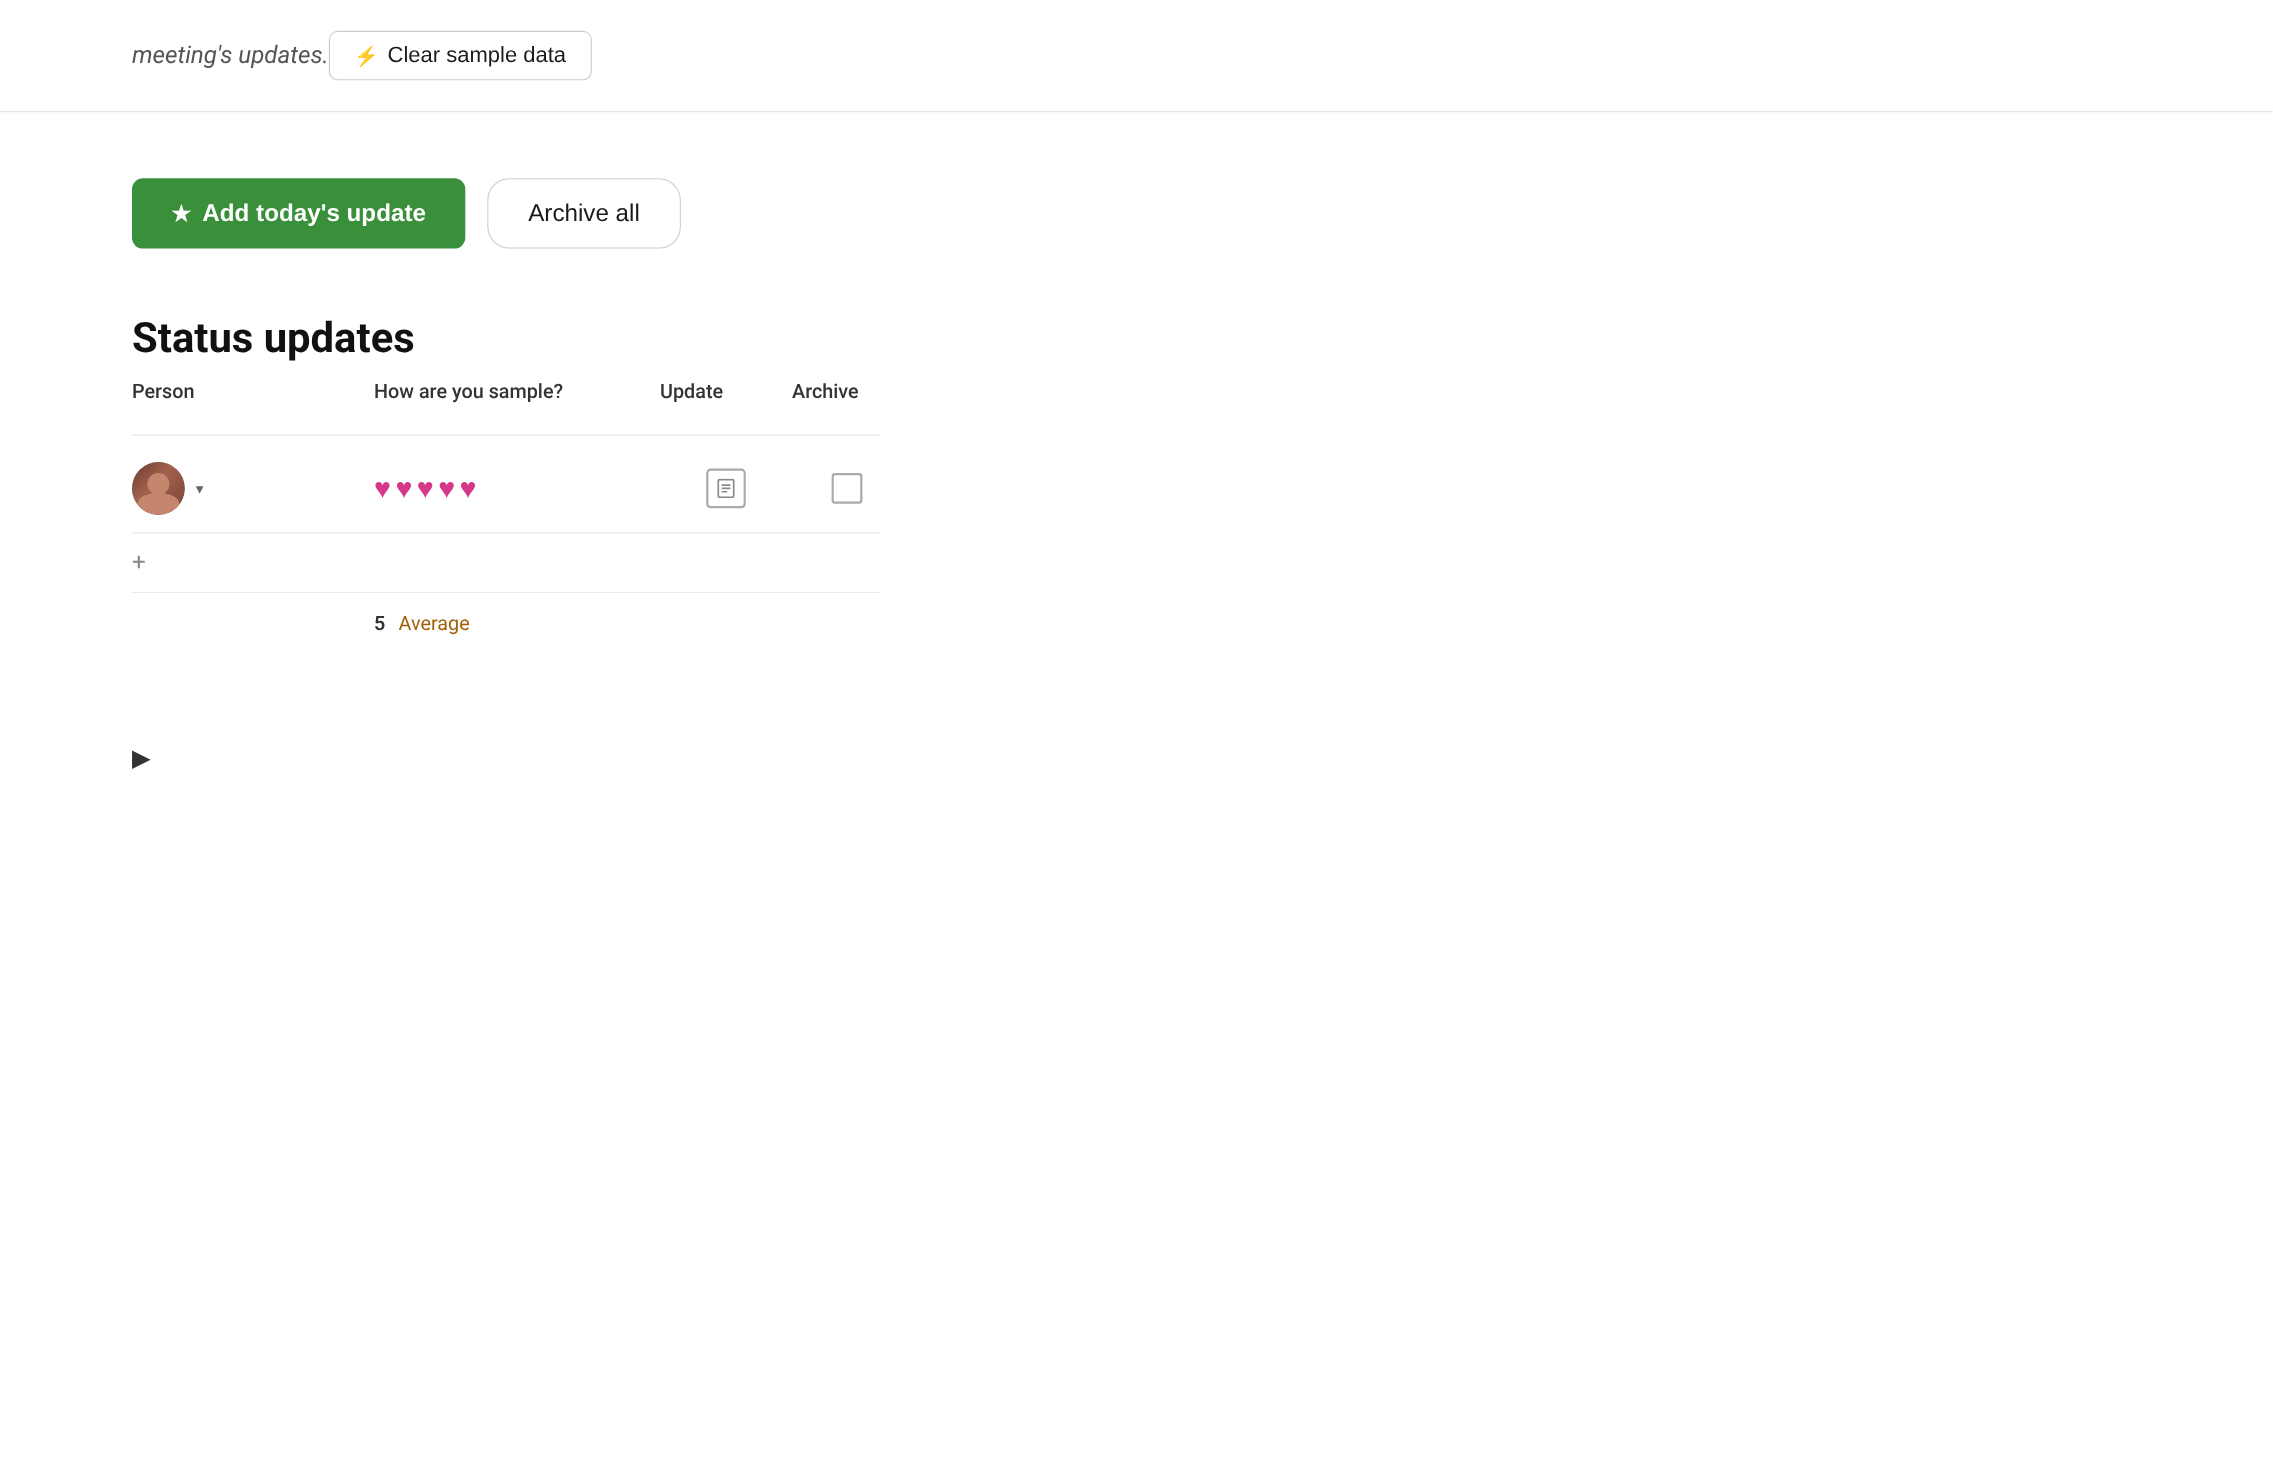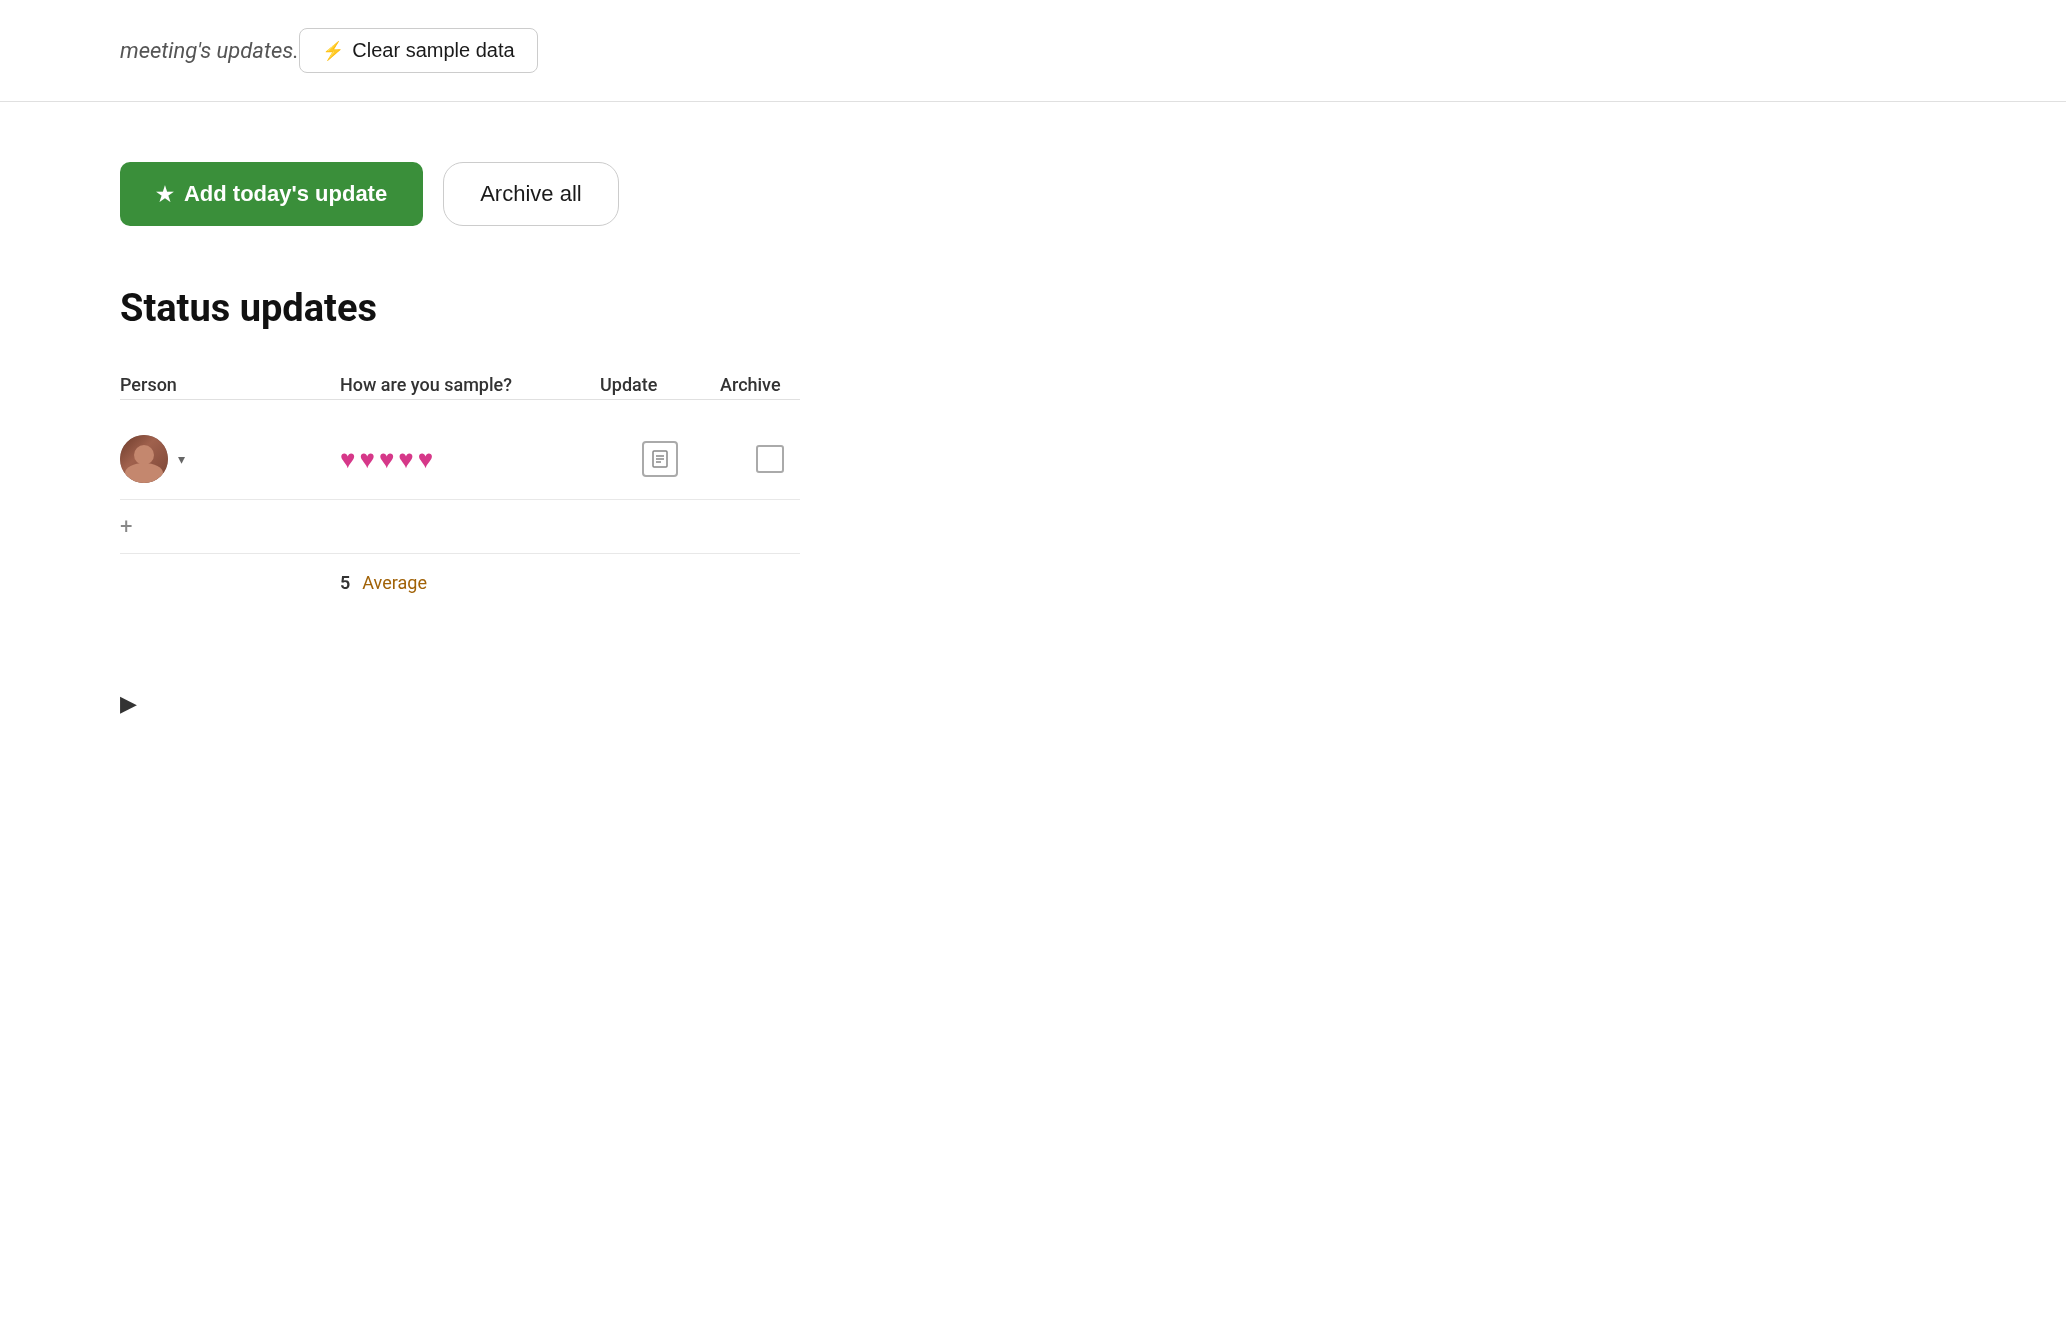--- a/index.html
+++ b/index.html
@@ -85,34 +85,34 @@
       background: #fff;
       font-size: 22px;
       font-weight: 500;
       cursor: pointer;
       color: #1a1a1a;
     }
 
     .section-title {
       font-size: 38px;
       font-weight: 700;
-      margin-bottom: 44px;
+      margin-bottom: 16px;
       color: #111;
     }
 
     .table-container {
       width: 680px;
     }
 
     .table-header {
       display: grid;
       grid-template-columns: 220px 260px 120px 100px;
-      padding-bottom: 4px;
+      padding-bottom: 28px;
       border-bottom: 1.5px solid #e0e0e0;
-      margin-bottom: 19px;
+      margin-bottom: 8px;
     }
 
     .table-header-cell {
       font-size: 18px;
       font-weight: 500;
       color: #333;
     }
 
     .table-row {
       display: grid;

